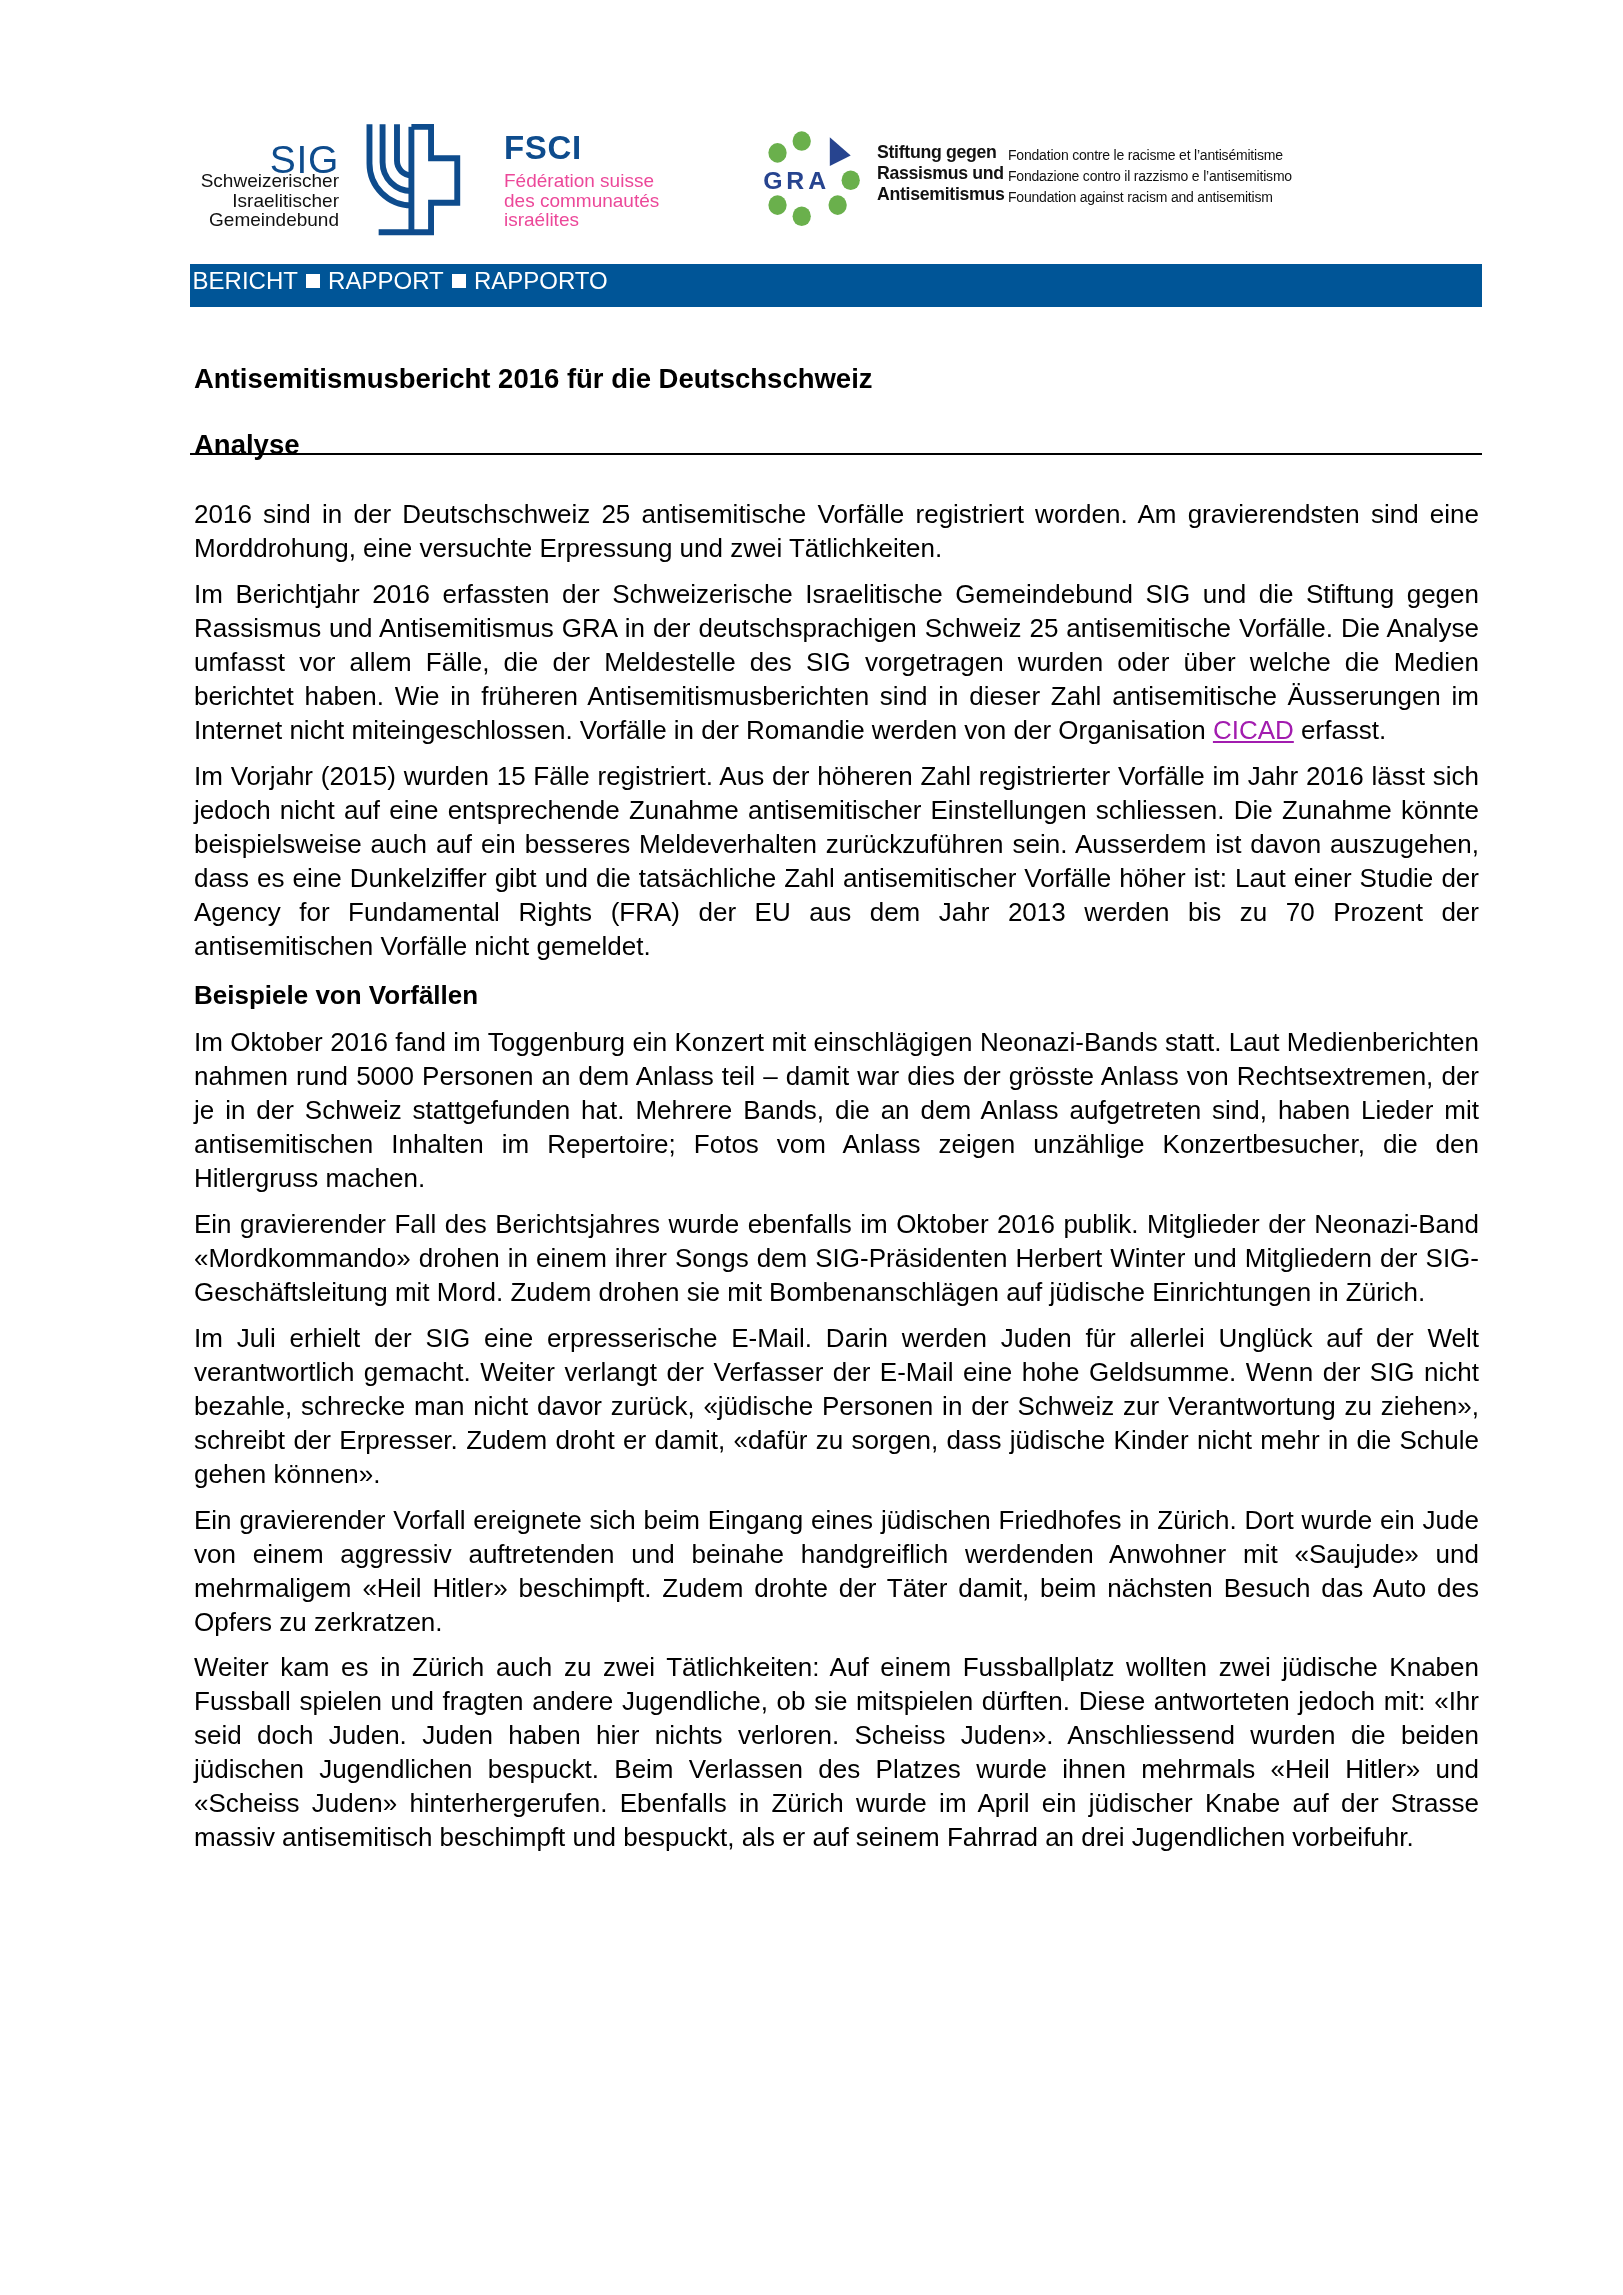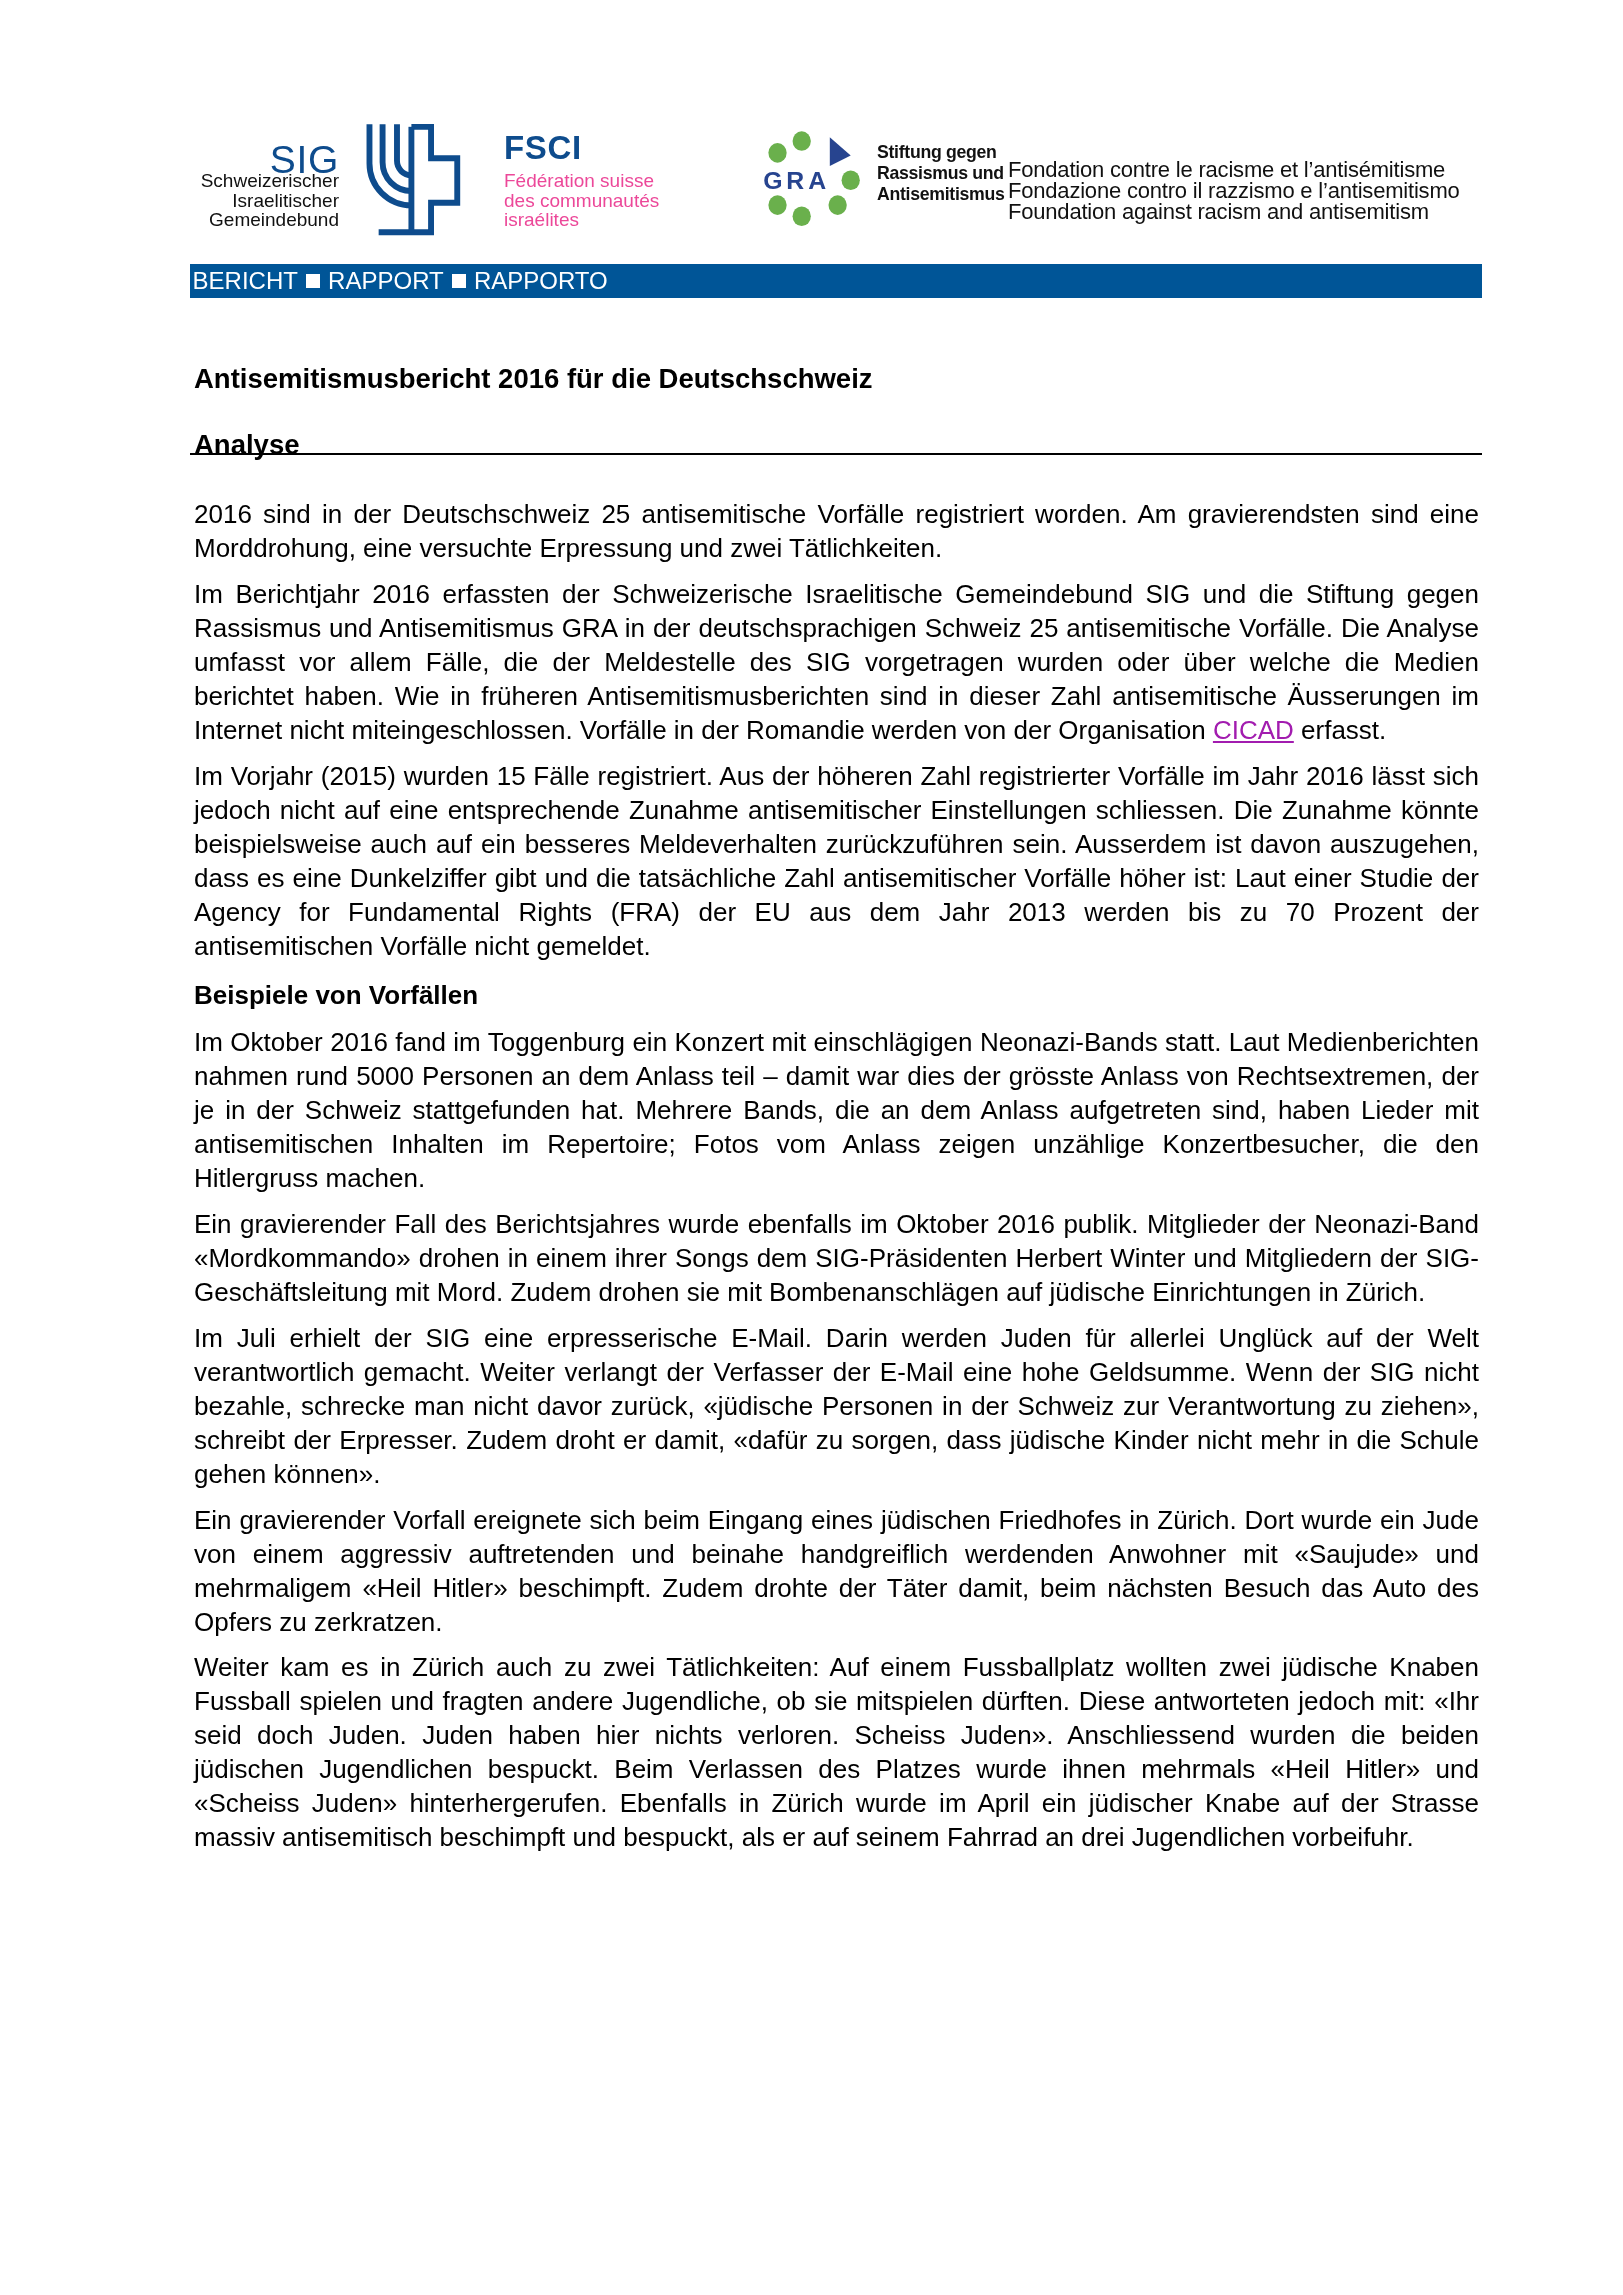--- a/index.html
+++ b/index.html
@@ -11,24 +11,24 @@
   .sig-left-wrap { position:absolute; left:0; top:0; width:149px; height:118px; }
   .sig-abbr { position:absolute; right:0; top:16px; font-weight:normal; font-size:39px; color:#0e4c8d; letter-spacing:0.7px; line-height:1; }
   .sig-name { position:absolute; right:0; top:47px; font-size:19px; line-height:19.6px; color:#111; text-align:right; white-space:nowrap; }
   .sig-emblem { position:absolute; left:169px; top:0; width:131px; height:115px; }
   .fsci-abbr { position:absolute; left:314px; top:6.5px; font-weight:bold; font-size:33px; color:#0e4c8d; letter-spacing:0.7px; line-height:1; }
   .fsci-name { position:absolute; left:314px; top:47px; font-size:19px; line-height:19.6px; color:#ec4899; white-space:nowrap; }
 
   .gra-logo { position:absolute; left:759px; top:128px; width:654px; height:98px; }
   .gra-emblem { position:absolute; left:0; top:0; width:105px; height:98px; }
   .gra-de { position:absolute; left:118px; top:14.4px; font-weight:bold; font-size:17.7px; line-height:21px; color:#111; white-space:nowrap; letter-spacing:-0.3px; }
-  .gra-fr { position:absolute; left:249px; top:31px; font-size:22px; line-height:21px; color:#111; white-space:nowrap; letter-spacing:-0.2px; }
+  .gra-fr { position:absolute; left:249px; top:17px; font-size:14px; line-height:21px; color:#111; white-space:nowrap; letter-spacing:-0.2px; }
 
   
-  .banner { position:absolute; left:190px; top:264px; width:1292px; height:34px; background:#005597;
+  .banner { position:absolute; left:190px; top:264px; width:1292px; height:43px; background:#005597;
             color:#fff; font-size:24px; line-height:34px; padding-left:2.6px; box-sizing:border-box; white-space:nowrap; }
   .banner .sq { display:inline-block; width:14.4px; height:14.4px; background:#fff; margin:0 7.9px 0 7.9px; vertical-align:0.7px; }
 
   
   .title { position:absolute; left:194px; top:362px; font-weight:bold; font-size:27.5px; line-height:34px; white-space:nowrap;text-align:center; }
   .subtitle { position:absolute; left:194px; top:416px; font-weight:bold; font-size:27.5px; line-height:34px;margin-top:12px; }
   .rule { position:absolute; left:190px; top:453px; width:1292px; height:2px; background:#000; }
 
   
   .content { position:absolute; left:194px; top:497px; width:1285px; font-size:26px; line-height:34px; }

